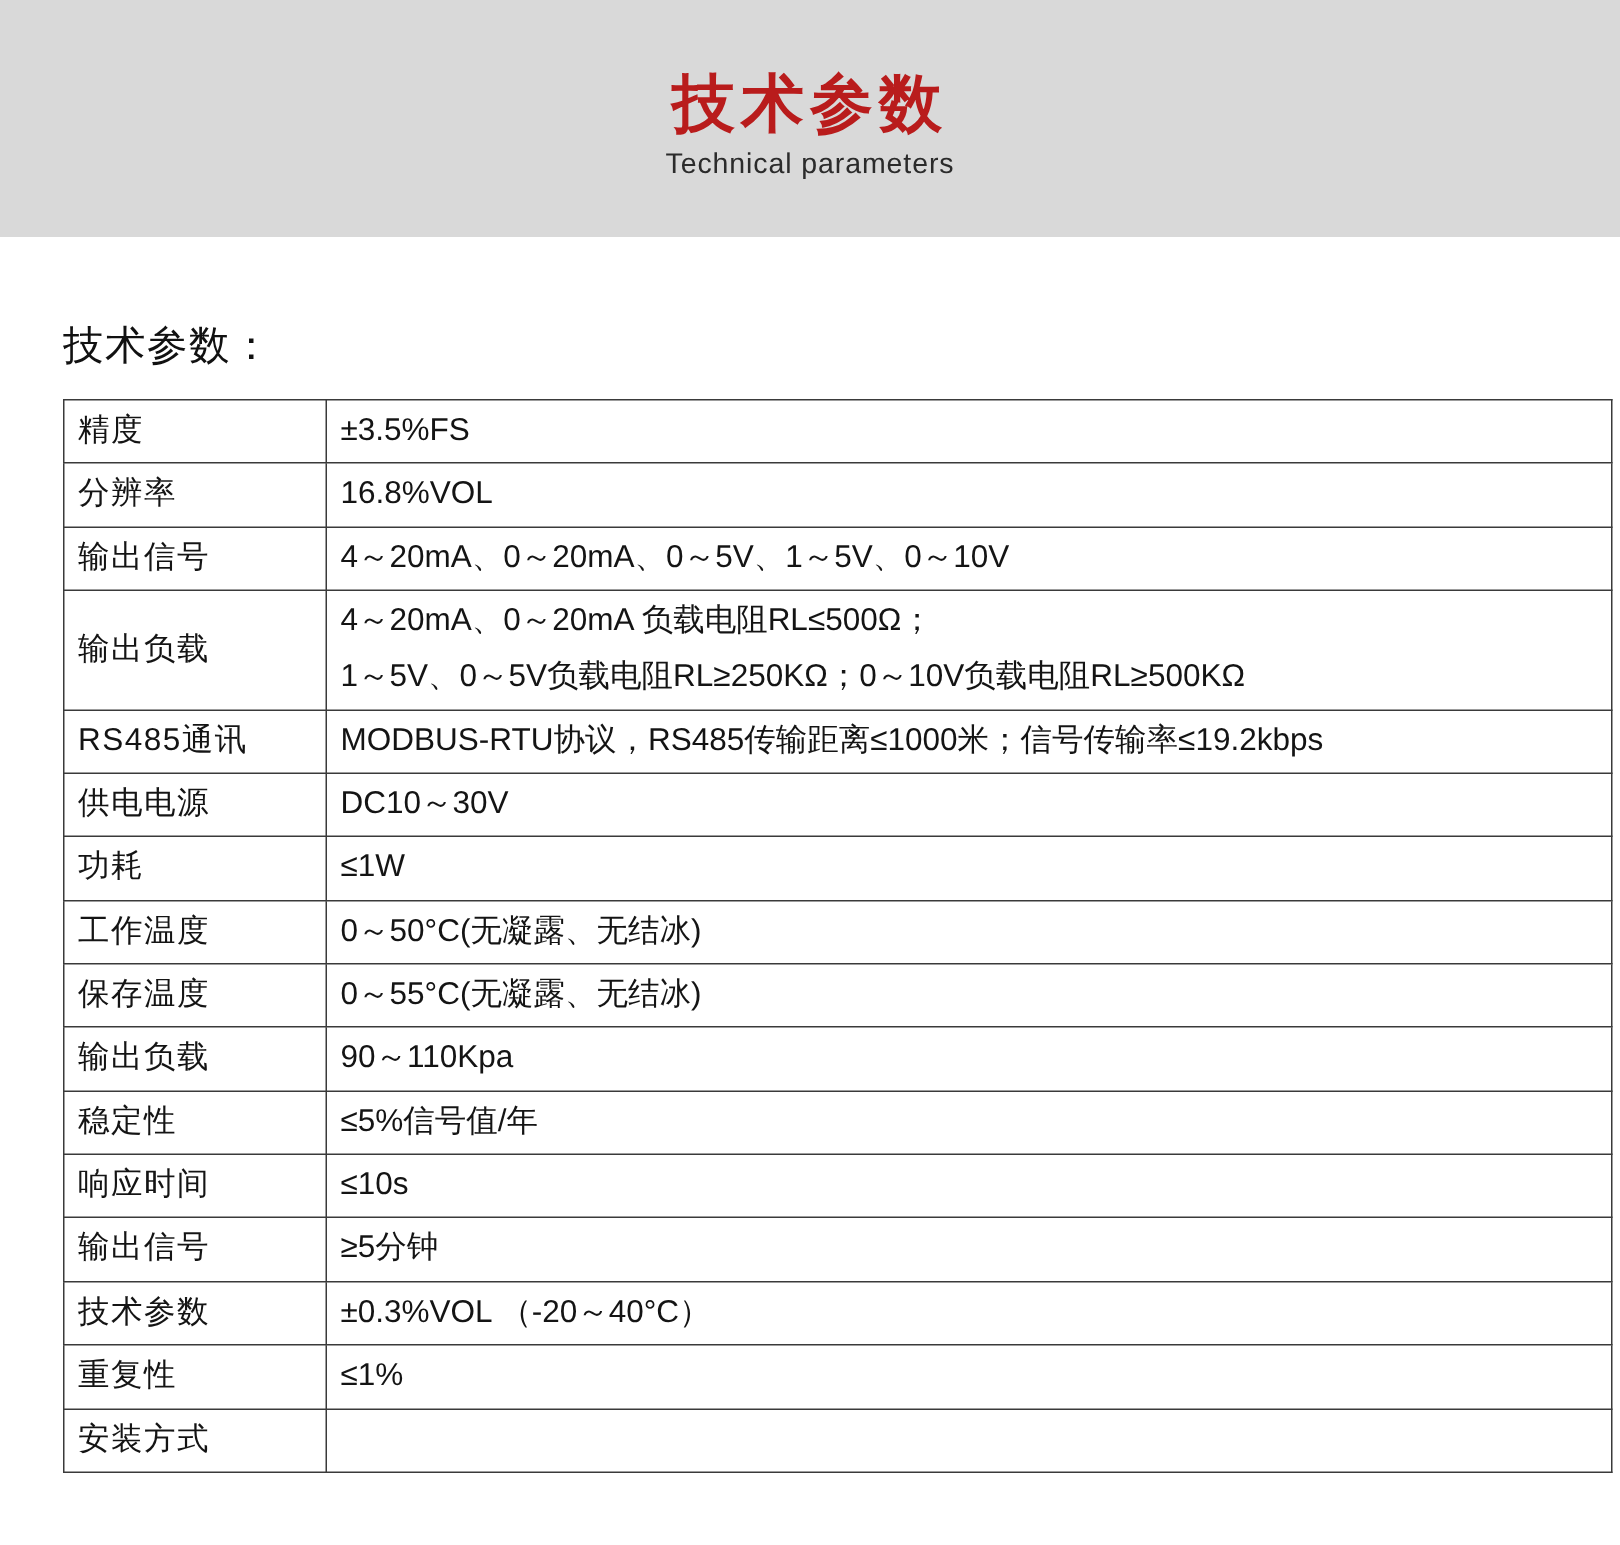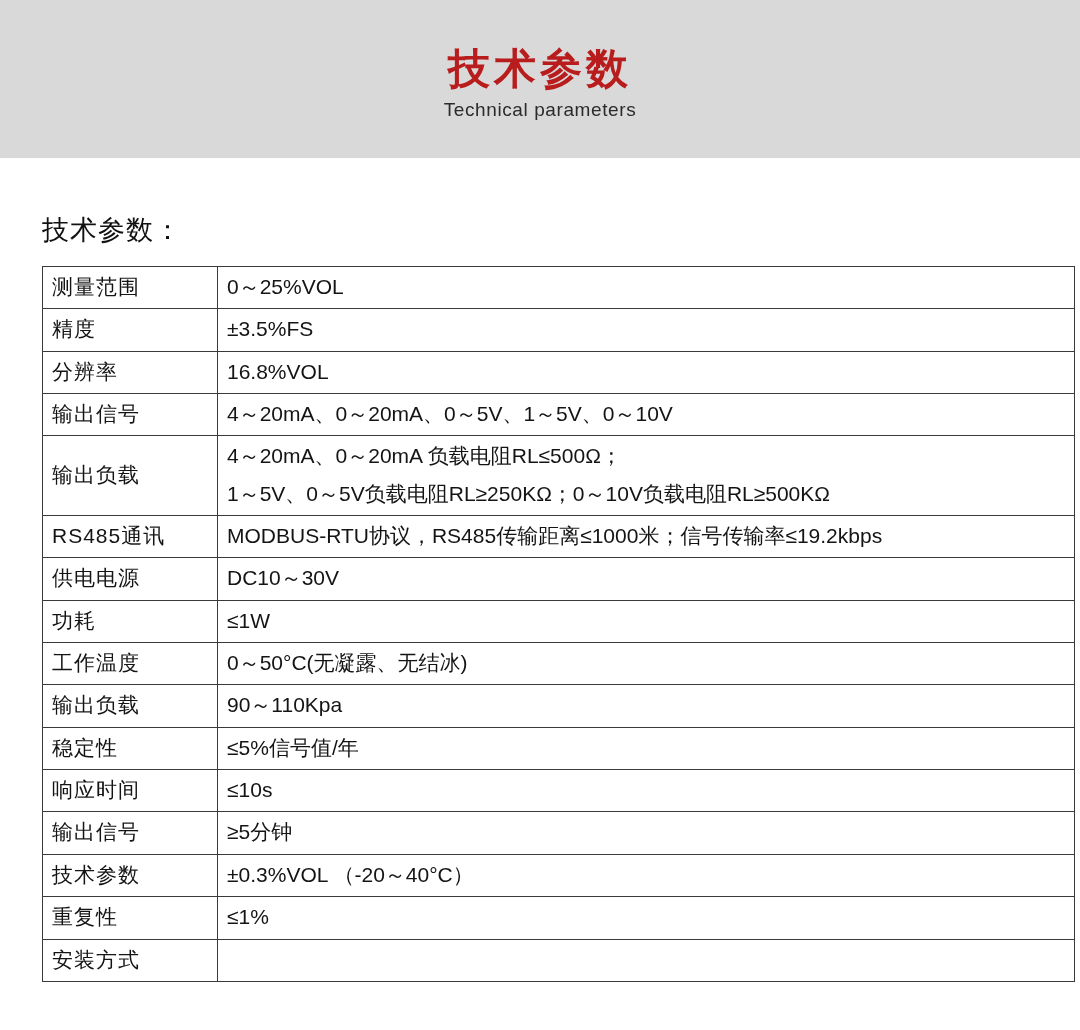--- a/index.html
+++ b/index.html
@@ -88,26 +88,20 @@
   <div class="banner-title">技术参数</div>
   <div class="banner-subtitle">Technical parameters</div>
 </div>
 
 <div class="content">
   <div class="section-heading">技术参数：</div>
 
   <table class="spec-table">
     <tbody>
       <tr>
-        <td class="label-cell">测量范围</td>
-        <td class="value-cell">
-          <span class="line">0～25%VOL</span>
-        </td>
-      </tr>
-      <tr>
         <td class="label-cell">精度</td>
         <td class="value-cell">
           <span class="line">±3.5%FS</span>
         </td>
       </tr>
       <tr>
         <td class="label-cell">分辨率</td>
         <td class="value-cell">
           <span class="line">16.8%VOL</span>
         </td>
@@ -140,20 +134,26 @@
       <tr>
         <td class="label-cell">功耗</td>
         <td class="value-cell">
           <span class="line">≤1W</span>
         </td>
       </tr>
       <tr>
         <td class="label-cell">工作温度</td>
         <td class="value-cell">
           <span class="line">0～50°C(无凝露、无结冰)</span>
+        </td>
+      </tr>
+      <tr>
+        <td class="label-cell">保存温度</td>
+        <td class="value-cell">
+          <span class="line">0～55°C(无凝露、无结冰)</span>
         </td>
       </tr>
       <tr>
         <td class="label-cell">输出负载</td>
         <td class="value-cell">
           <span class="line">90～110Kpa</span>
         </td>
       </tr>
       <tr>
         <td class="label-cell">稳定性</td>

